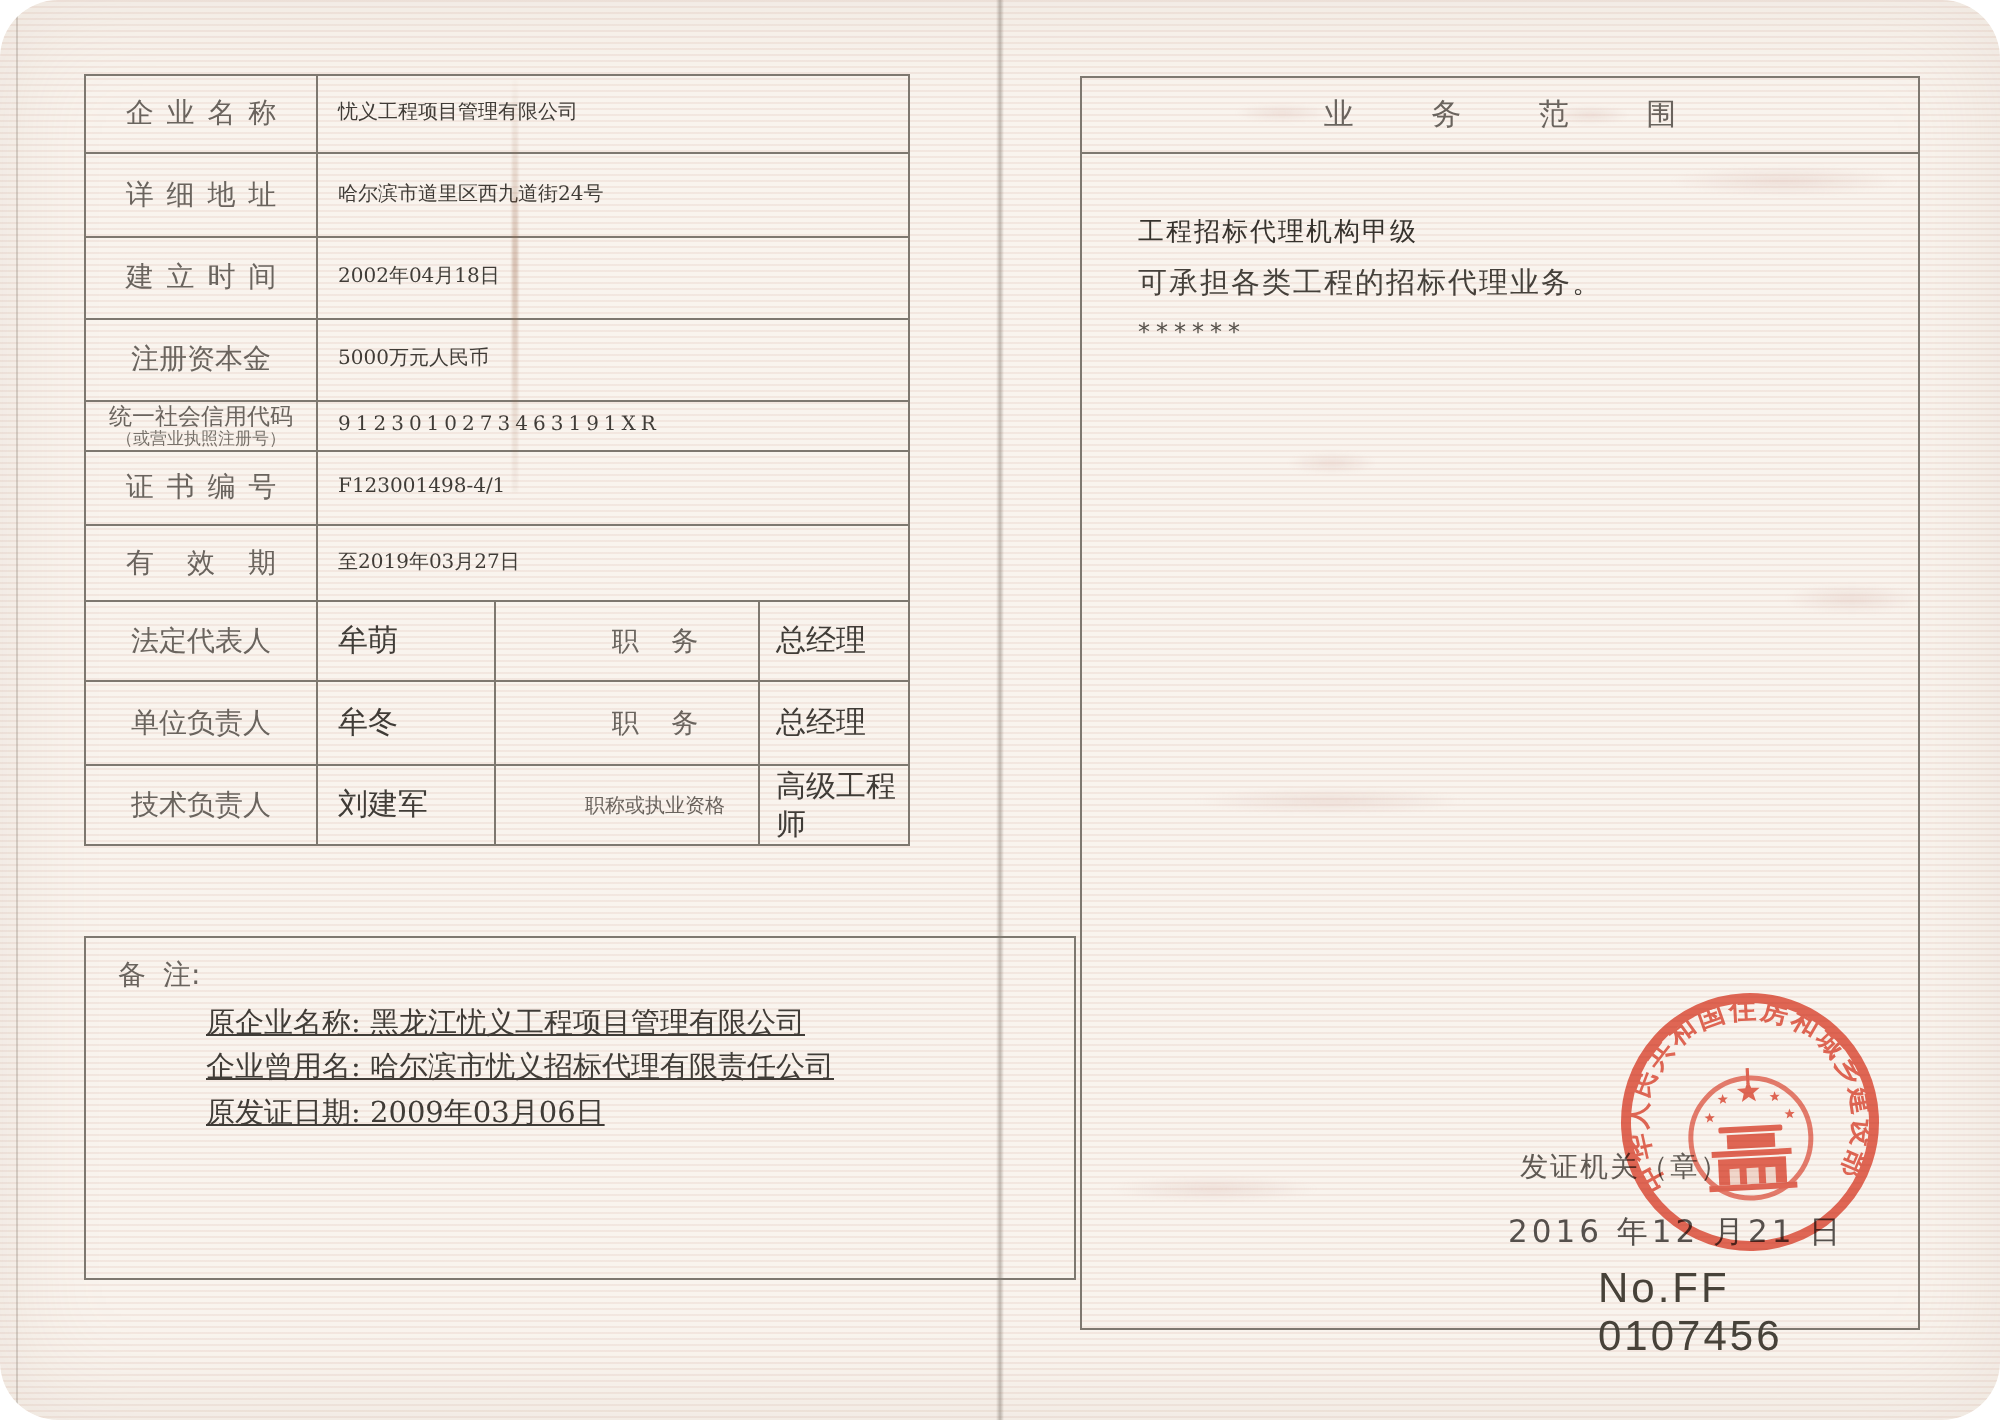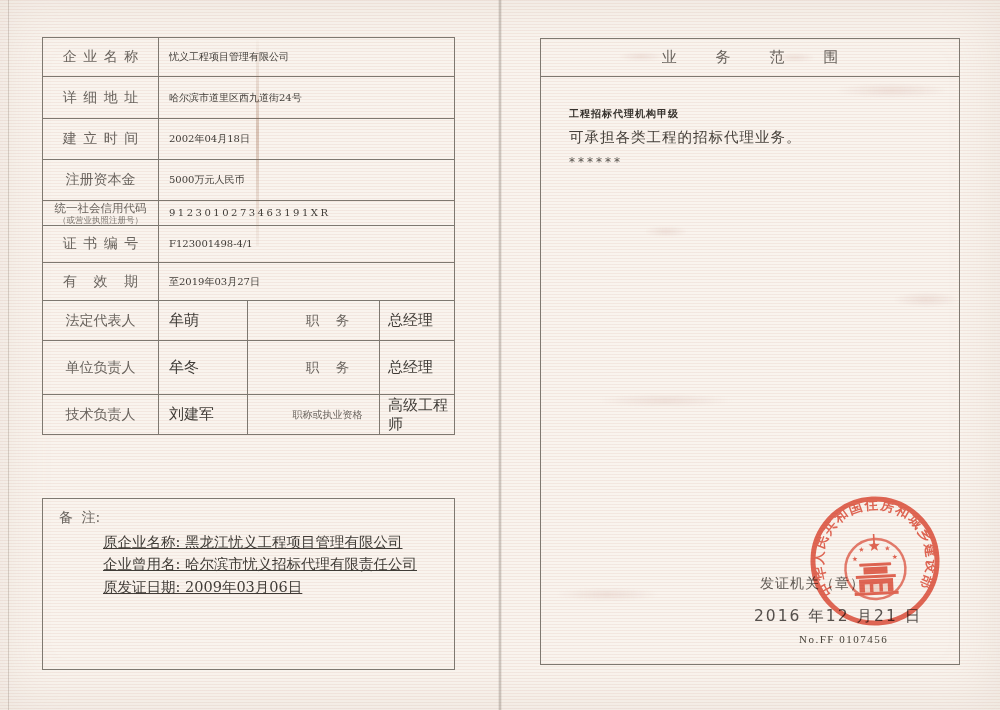--- a/index.html
+++ b/index.html
@@ -7,20 +7,21 @@
   body { font-family:"DejaVu Sans", sans-serif; }
 
   .photo {
     position:relative; width:1000px; height:710px; overflow:hidden;
     background-color:#f9f4ee;
     background-image:
       repeating-linear-gradient(180deg,
         rgba(228,200,190,0.30) 0px, rgba(228,200,190,0.30) 1px,
         rgba(255,255,255,0) 1px, rgba(255,255,255,0) 3px);
     box-shadow: inset 0 0 55px rgba(165,135,115,0.14);
+    border-radius: 29px;
   }
 
   .paper-edge {
     position:absolute; left:8px; top:0; width:1px; height:710px;
     background:rgba(150,138,126,0.35);
   }
   .fold {
     position:absolute; left:498px; top:0; width:4px; height:710px;
     background:linear-gradient(90deg, rgba(120,110,100,0) 0%, rgba(120,110,100,0.45) 50%, rgba(120,110,100,0) 100%);
   }
@@ -55,21 +56,21 @@
   }
   .lbl2.tight { font-size:10px; }
   .val2 {
     flex:1 1 auto; padding-left:8px; color:#403c37; font-size:15px;
     font-family:"DejaVu Serif", serif; align-self:stretch;
   }
   .ws-wide { word-spacing:12px; }
 
   
   .remarks {
-    position:absolute; left:42px; top:498px; width:413px; height:172px;
+    position:absolute; left:42px; top:468px; width:496px; height:172px;
     border:1px solid #7e7870; padding:10px 14px 0 16px;
   }
   .remarks-label { color:#6a645e; font-size:14px; word-spacing:4px; }
   .remarks-lines { margin-left:44px; margin-top:4px; width:316px; }
   .remarks-line {
     color:#403c37; font-size:14.5px; line-height:1.55;
     font-family:"DejaVu Serif", serif;
     text-decoration:underline;
   }
 
@@ -77,36 +78,36 @@
   .frame {
     position:absolute; left:540px; top:38px; width:420px; height:627px;
     border:1px solid #7e7870;
   }
   .frame-header {
     height:38px; border-bottom:1px solid #7e7870;
     display:flex; align-items:center; justify-content:center;
     color:#6a645e; font-size:15px; word-spacing:34px;
   }
   .scope-content { padding:30px 20px 0 28px; }
-  .scope-title { color:#36322d; font-size:10px; font-weight:bold; letter-spacing:1px; }
+  .scope-title { color:#36322d; font-size:13px; font-weight:normal; letter-spacing:1px; }
   .scope-desc { color:#45403a; font-size:14.5px; margin-top:7px; letter-spacing:1px;
                 font-family:"DejaVu Serif", serif; }
   .scope-end { color:#55504a; font-size:12px; margin-top:8px; letter-spacing:3px; }
 
   .issuer {
     position:absolute; left:219px; top:536px; color:#5f5953; font-size:14px;
     letter-spacing:1px; z-index:2;
   }
   .issue-date {
     position:absolute; left:213px; top:567px; color:#55504c; font-size:15.5px;
     letter-spacing:2px; z-index:2; font-family:"DejaVu Sans", sans-serif;
   }
   .cert-no {
-    position:absolute; left:258px; top:594px; color:#474239; font-size:11px;
-    letter-spacing:1.5px; z-index:2; font-family:Liberation Serif, serif;
+    position:absolute; left:258px; top:594px; color:#474239; font-size:21px;
+    letter-spacing:1.5px; z-index:2; font-family:Liberation Sans, sans-serif;
   }
 
   
   .seal {
     position:absolute; left:805px; top:491px; width:140px; height:140px;
     z-index:5; opacity:0.88; mix-blend-mode:multiply;
   }
 
   
   .crease {
@@ -176,21 +177,21 @@
         <div class="cell val">至2019年03月27日</div>
       </div>
 
       <div class="row" style="height:40px">
         <div class="cell lbl">法定代表人</div>
         <div class="cell name-cell">牟萌</div>
         <div class="cell lbl2 ws-wide">职 务</div>
         <div class="cell val2">总经理</div>
       </div>
 
-      <div class="row" style="height:54px">
+      <div class="row" style="height:42px">
         <div class="cell lbl">单位负责人</div>
         <div class="cell name-cell">牟冬</div>
         <div class="cell lbl2 ws-wide">职 务</div>
         <div class="cell val2">总经理</div>
       </div>
 
       <div class="row" style="height:40px">
         <div class="cell lbl">技术负责人</div>
         <div class="cell name-cell">刘建军</div>
         <div class="cell lbl2 tight">职称或执业资格</div>

